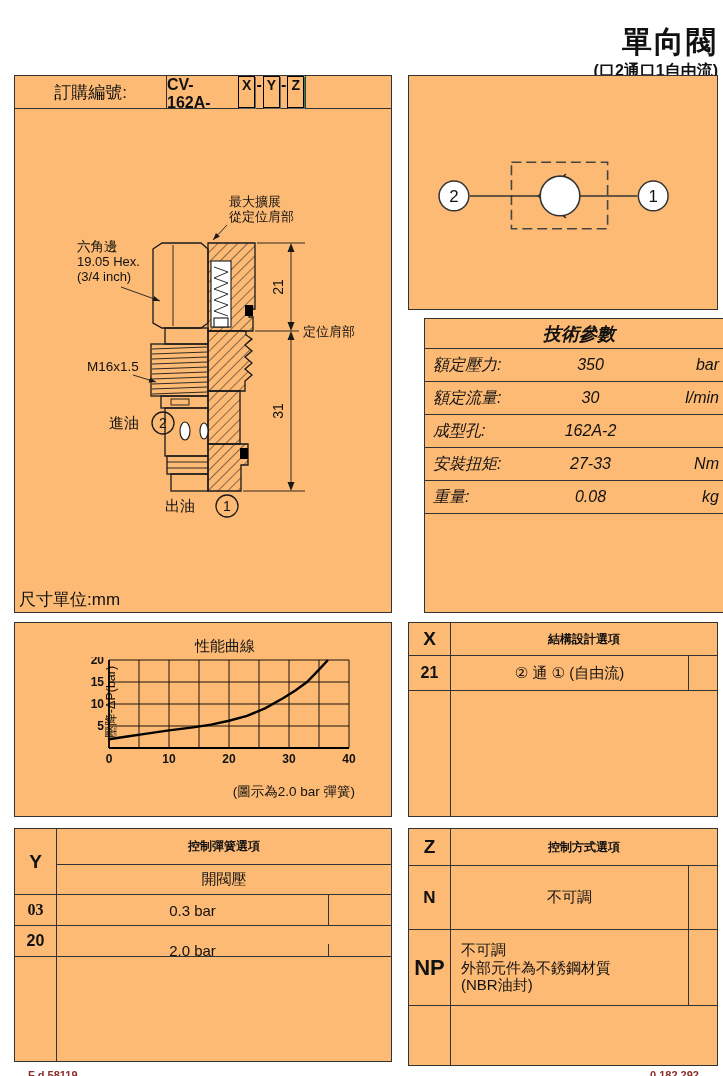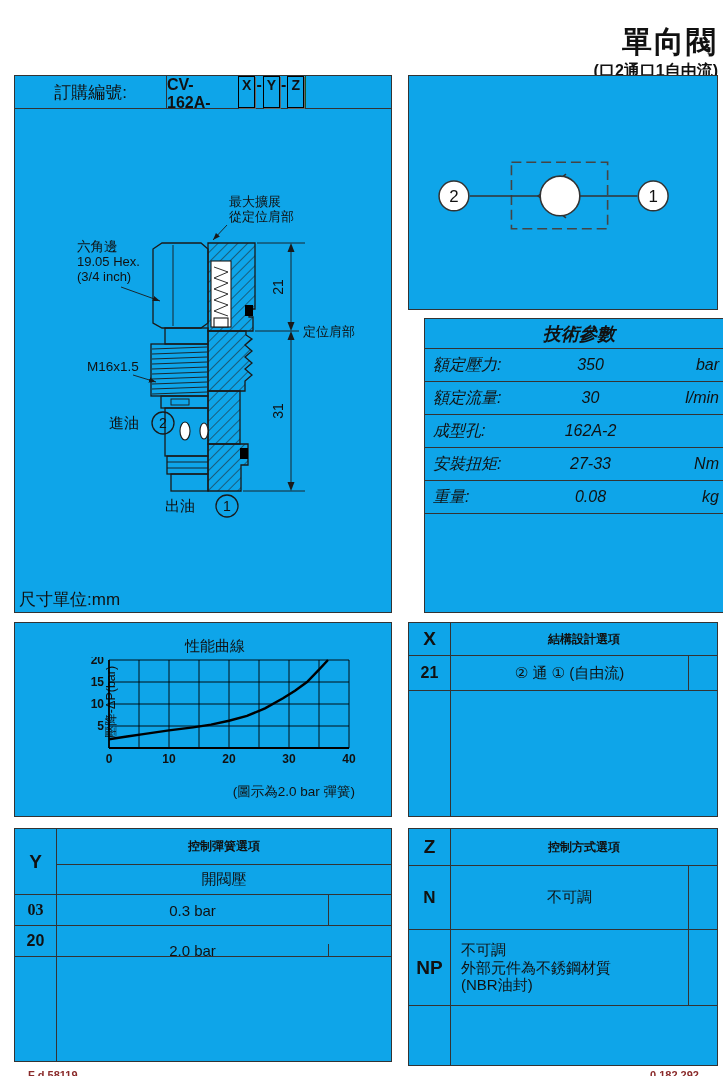--- a/index.html
+++ b/index.html
@@ -2,21 +2,21 @@
 <html><head>
 <meta charset="utf-8">
 <style>
   * { margin:0; padding:0; box-sizing:border-box; }
   html,body { width:723px; height:1076px; }
   body {
     position:relative; background:#fff; color:#111;
     font-family:"Liberation Sans","DejaVu Sans",sans-serif;
     overflow:hidden;
   }
-  .box { position:absolute; border:1.5px solid #333; background:#0ea5e9; }
+  .box { position:absolute; border:1.5px solid #333; background:#fdba74; }
 
   
   .page-title { position:absolute; top:22px; right:5px; text-align:right; }
   .page-title .t { font-size:30px; font-weight:bold; letter-spacing:2px; }
   .page-title .s { font-size:16px; font-weight:bold; margin-top:-2px; }
 
   
   .order-row { position:absolute; left:0; top:0; width:100%; height:33px;
     border-bottom:1px solid #333; display:flex; }
   .order-label { width:152px; border-right:1px solid #333; display:flex;
@@ -37,21 +37,21 @@
 
   
   .tp-header { height:30px; border-bottom:1px solid #333; display:flex;
     align-items:center; justify-content:center; font-weight:bold; font-size:18px; }
   .tp-row { height:33px; border-bottom:1px solid #333; display:flex; align-items:center; font-size:16px; }
   .tp-label { width:108px; padding-left:8px; }
   .tp-value { width:115px; text-align:center; }
   .tp-unit { flex:1; text-align:right; padding-right:14px; }
 
   
-  .chart-title { position:absolute; left:50px; top:14px; width:300px;
+  .chart-title { position:absolute; left:60px; top:14px; width:300px;
     text-align:center; font-size:15px; }
   .chart-ylabel { position:absolute; left:88px; top:126px; width:94px; text-align:center;
     font-size:12.5px; transform:rotate(-90deg); transform-origin:0 0; }
   .chart-xlabel { position:absolute; left:60px; top:140px; width:280px;
     text-align:center; font-size:14px; }
   .chart-caption { position:absolute; left:60px; top:160px; width:280px;
     text-align:right; font-size:13.5px; }
 
   
   .opt { display:grid; }
@@ -269,21 +269,21 @@
   <div class="b-b" style="grid-column:3; grid-row:4;"></div>
   <div class="b-r" style="grid-column:1; grid-row:5;"></div>
 </div>
 
 <div class="box opt zo" style="left:408px; top:828px; width:310px; height:238px;">
   <div class="code-h b-r b-b" style="grid-column:1; grid-row:1;">Z</div>
   <div class="title-h b-b" style="grid-column:2/4; grid-row:1;">控制方式選項</div>
   <div class="bold b-r b-b" style="grid-column:1; grid-row:2; font-size:17px;">N</div>
   <div class="desc b-b b-r" style="grid-column:2; grid-row:2;">不可調</div>
   <div class="b-b" style="grid-column:3; grid-row:2;"></div>
-  <div class="bold b-r b-b" style="grid-column:1; grid-row:3; font-size:19px;">NP</div>
+  <div class="bold b-r b-b" style="grid-column:1; grid-row:3; font-size:22px;">NP</div>
   <div class="desc np-desc b-b b-r" style="grid-column:2; grid-row:3;">不可調
 外部元件為不銹鋼材質
 (NBR油封)</div>
   <div class="b-b" style="grid-column:3; grid-row:3;"></div>
   <div class="b-r" style="grid-column:1; grid-row:4;"></div>
 </div>
 
 <div class="footer-note" style="left:28px;">F d 58119</div>
 <div class="footer-note" style="left:650px;">0.182.292</div>
 

